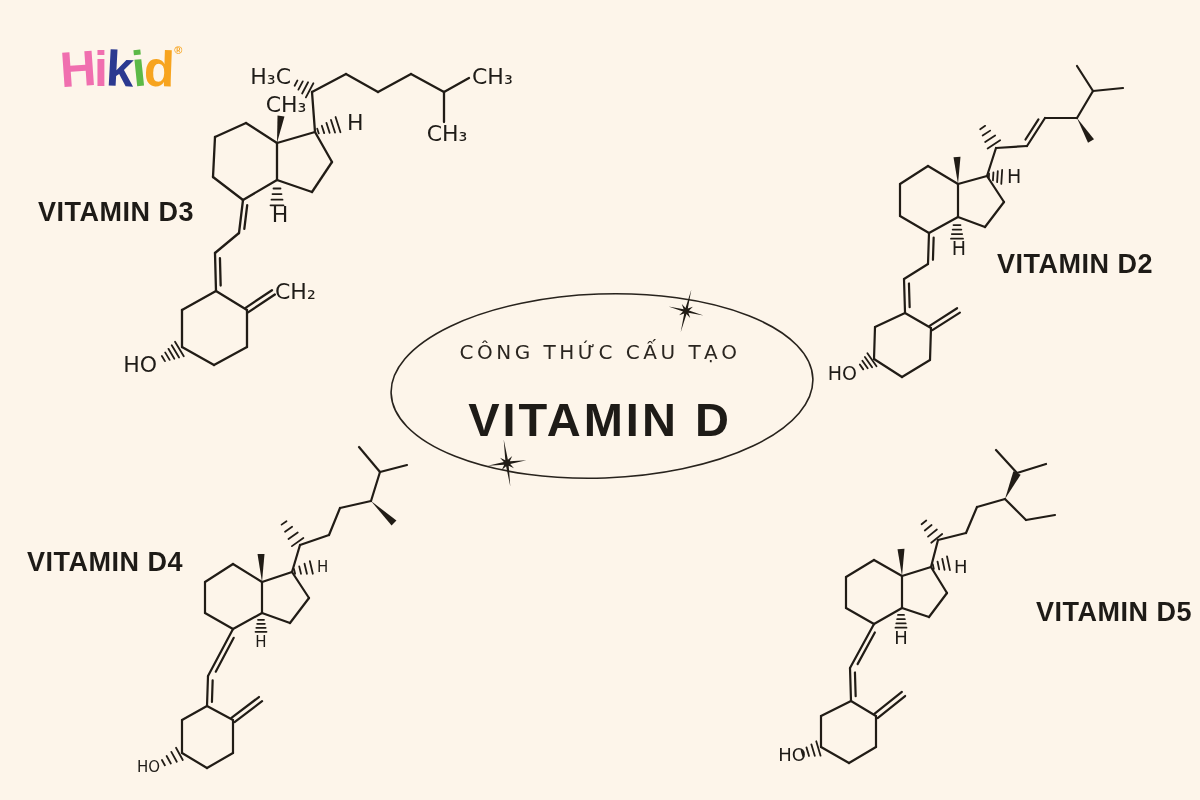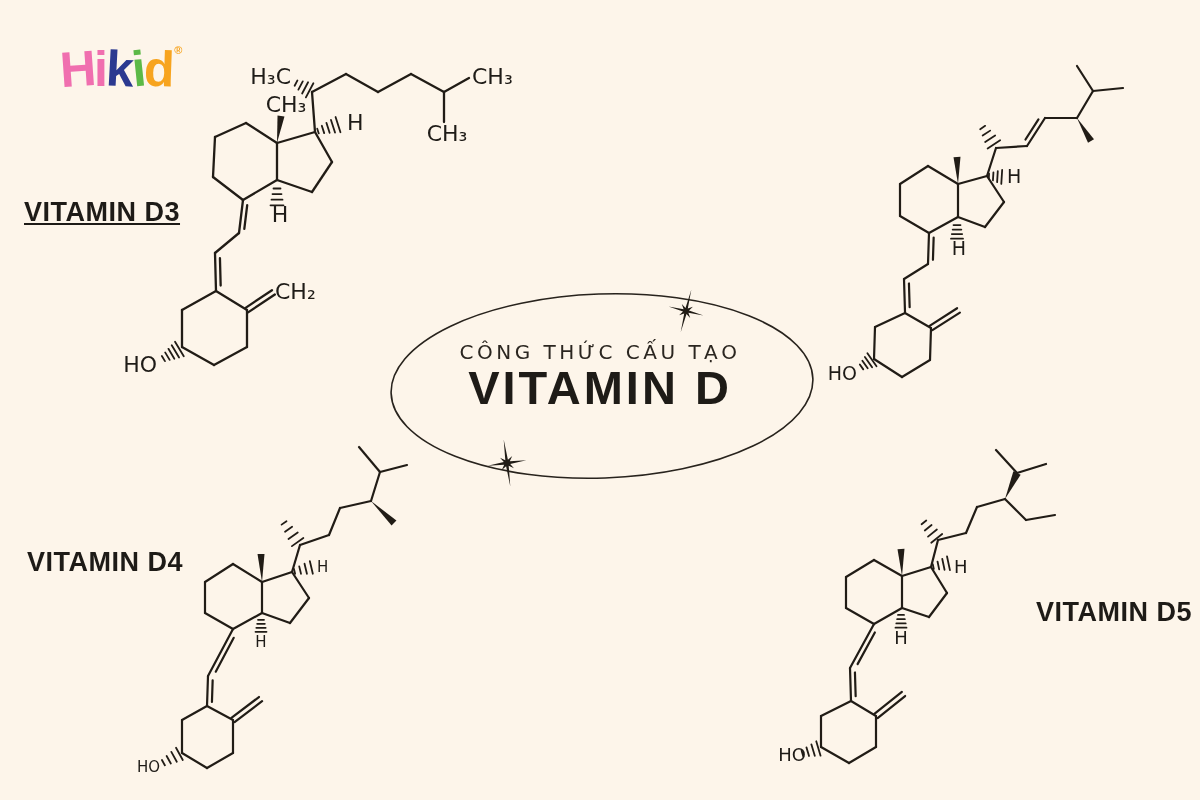--- a/index.html
+++ b/index.html
@@ -19,51 +19,52 @@
   .logo .ltr{display:inline-block;line-height:1.1;}
   .logo .rmark{
     display:inline-block;font-size:11px;font-weight:700;vertical-align:super;
     letter-spacing:0;margin-left:2px;position:relative;top:-14px;
   }
   
   .vlabel{
     position:absolute;font-weight:800;font-size:27px;letter-spacing:.5px;
     color:#1E1B17;white-space:nowrap;
   }
-  #label-d3{left:24px;top:197px;text-decoration:underline;}
+  #label-d3{left:38px;top:197px;}
   #label-d2{left:997px;top:249px;}
   #label-d4{left:27px;top:519px;margin-top:28px;}
   #label-d5{left:1036px;top:597px;}
   
   .center-sub{
     position:absolute;left:600px;top:340px;transform:translateX(-50%);
     font-family:"DejaVu Sans", sans-serif;
     font-size:20px;font-weight:500;letter-spacing:3.5px;color:#2B2620;
     white-space:nowrap;
   }
   .center-title{
-    position:absolute;left:600px;top:360px;transform:translateX(-50%);
+    position:absolute;left:600px;top:392px;transform:translateX(-50%);
     font-size:47px;font-weight:800;letter-spacing:3px;color:#1E1B17;
     white-space:nowrap;
   }
   
   svg#canvas{position:absolute;inset:0;}
   svg#canvas text.atom{
     font-family:"DejaVu Sans", sans-serif;
     fill:#1E1B17;
   }
 </style>
 </head>
 <body>
 
 <div class="poster">
 
   <div class="logo" id="logo"><span class="ltr" style="color: rgb(240, 111, 175); transform: rotate(-4deg);">H</span><span class="ltr" style="color: rgb(240, 111, 175); transform: rotate(0deg);">i</span><span class="ltr" style="color: rgb(43, 57, 144); transform: rotate(3deg);">k</span><span class="ltr" style="color: rgb(92, 185, 71); transform: rotate(-6deg);">i</span><span class="ltr" style="color: rgb(247, 164, 31); transform: rotate(2deg);">d</span><span class="rmark" style="color: rgb(247, 164, 31);">®</span></div>
 
   <div class="vlabel" id="label-d3">VITAMIN D3</div>
+  <div class="vlabel" id="label-d2">VITAMIN D2</div>
   <div class="vlabel" id="label-d4">VITAMIN D4</div>
   <div class="vlabel" id="label-d5">VITAMIN D5</div>
 
   <svg id="canvas" width="1200" height="800" viewBox="0 0 1200 800">
     <ellipse cx="602" cy="386" rx="211" ry="92" transform="rotate(-2 602 386)" fill="none" stroke="#28231D" stroke-width="1.6"></ellipse>
     <g id="sparkles">
         <polygon points="691.3,289.7 687.8,308.6 692.9,306.8 689.0,310.5 703.5,315.4 688.4,312.8 690.2,317.9 686.5,314.0 680.7,332.3 684.2,313.4 679.1,315.2 683.0,311.5 668.5,306.6 683.6,309.2 681.8,304.1 685.5,308.0" fill="#211C16"></polygon>
         <polygon points="503.7,439.5 507.9,459.8 512.2,456.0 509.8,461.3 526.3,460.3 510.2,463.9 514.0,468.2 508.7,465.8 510.3,486.5 506.1,466.2 501.8,470.0 504.2,464.7 487.7,465.7 503.8,462.1 500.0,457.8 505.3,460.2" fill="#211C16"></polygon>
       </g>
     <g id="mols">

